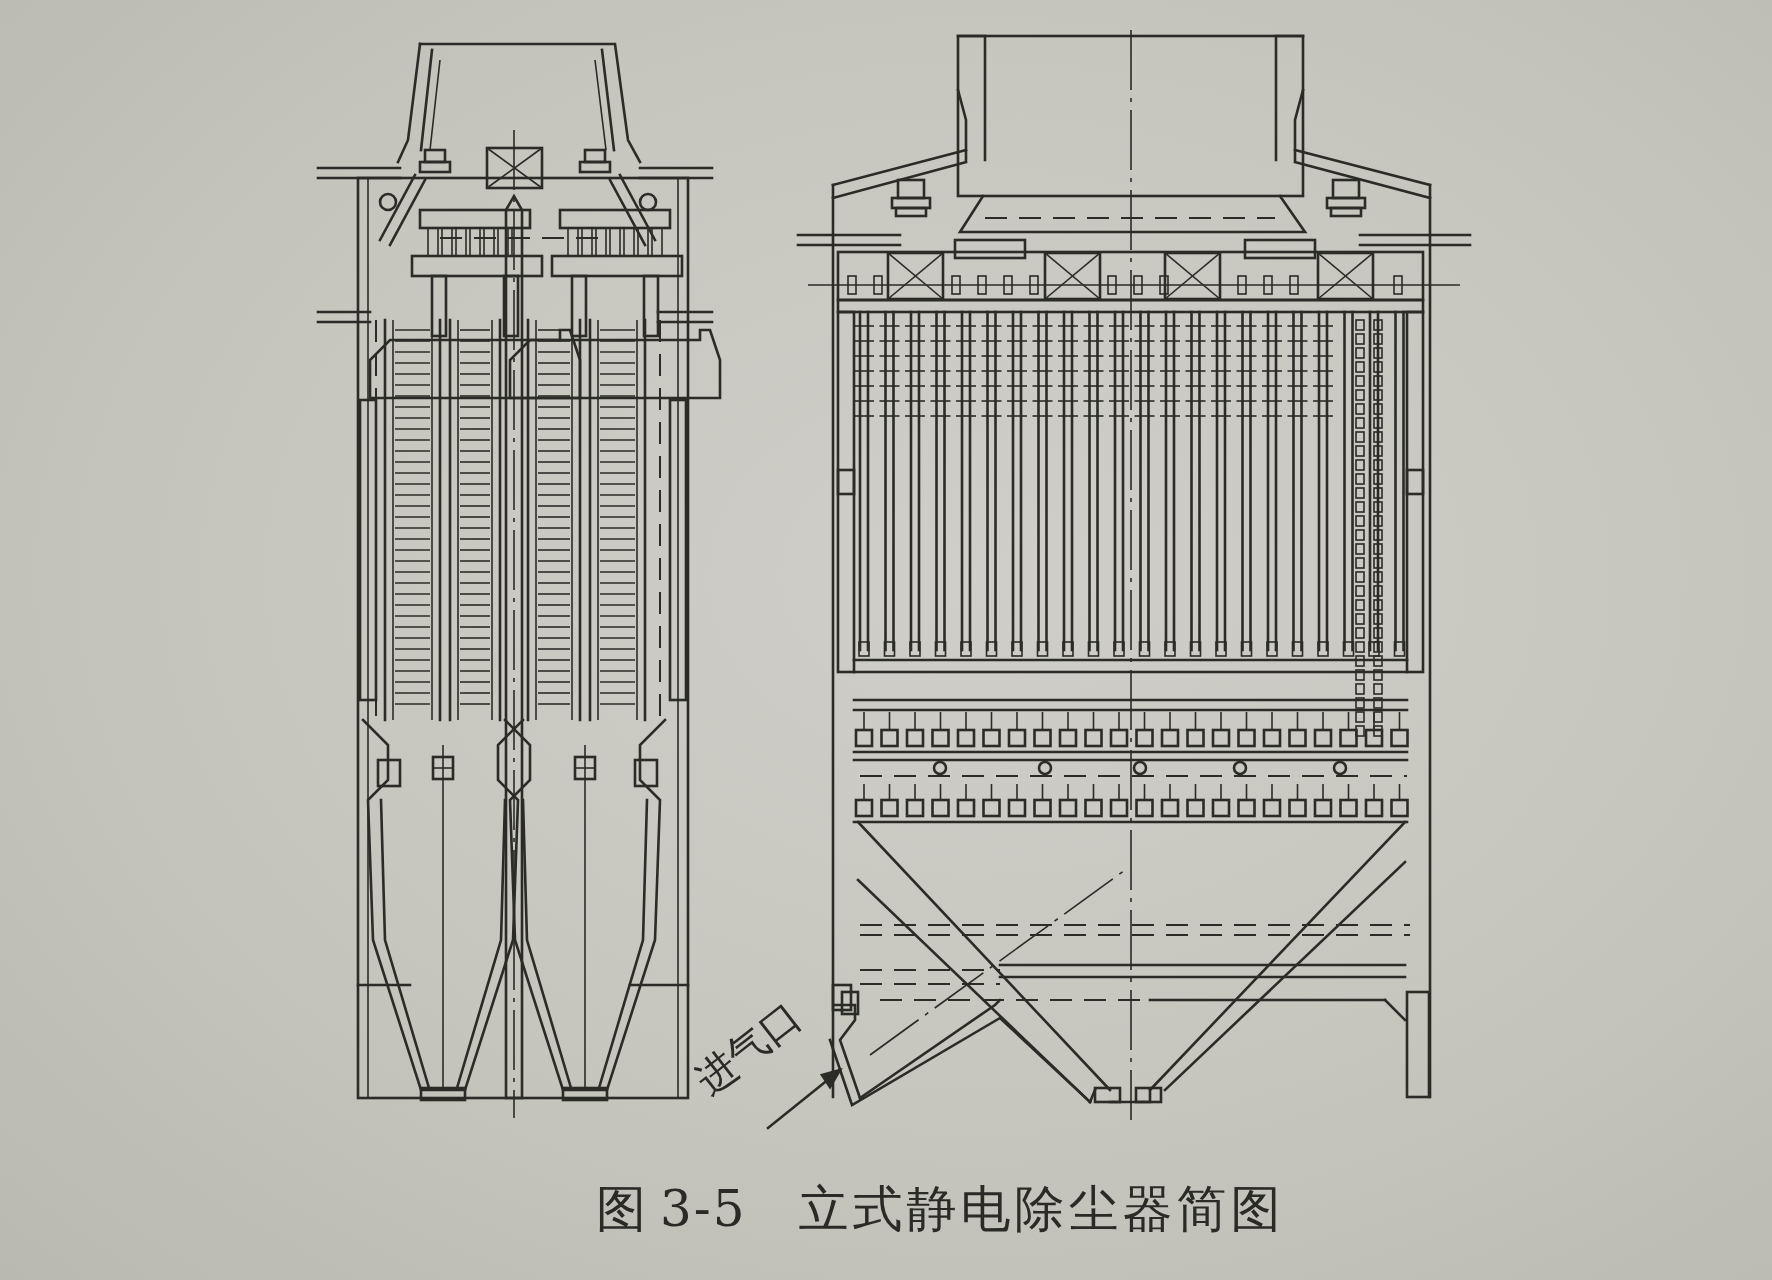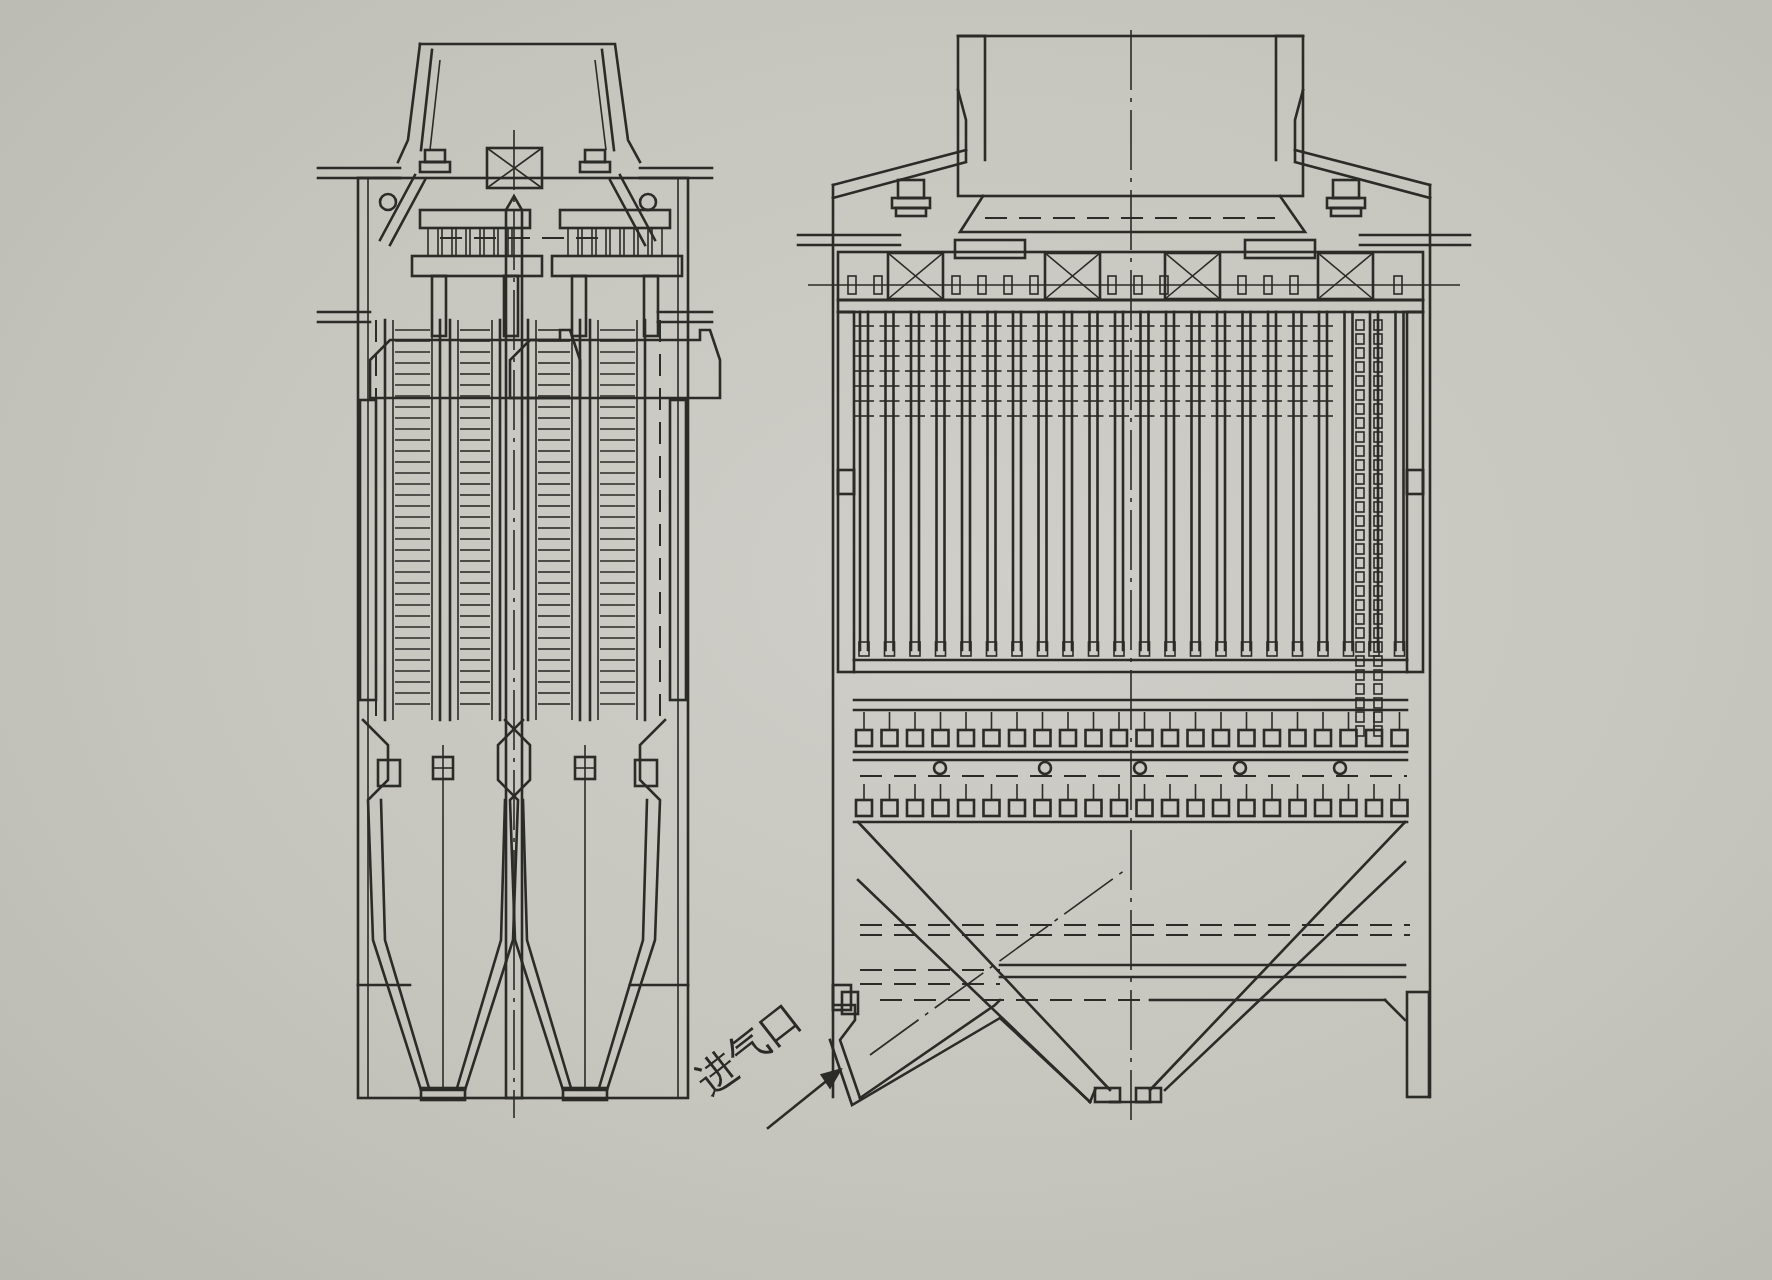--- a/index.html
+++ b/index.html
@@ -691,13 +691,16 @@
         <rect x="833" y="985" width="18" height="25" class="ln"></rect>
         <line x1="768" y1="1128" x2="840" y2="1070" class="ln"></line>
         <path d="M 840 1070 L 822 1075 L 830 1087 Z" class="ln" style="fill:#2b2b27"></path>
       </g>
     </svg>
 
   <div class="inlet-label">
     <span>进气口</span>
   </div>
 
+  <div class="caption">
+    <span>图</span><span class="num">3-5</span><span>立式静电除尘器简图</span>
+  </div>
 </div>
 
 </body></html>

